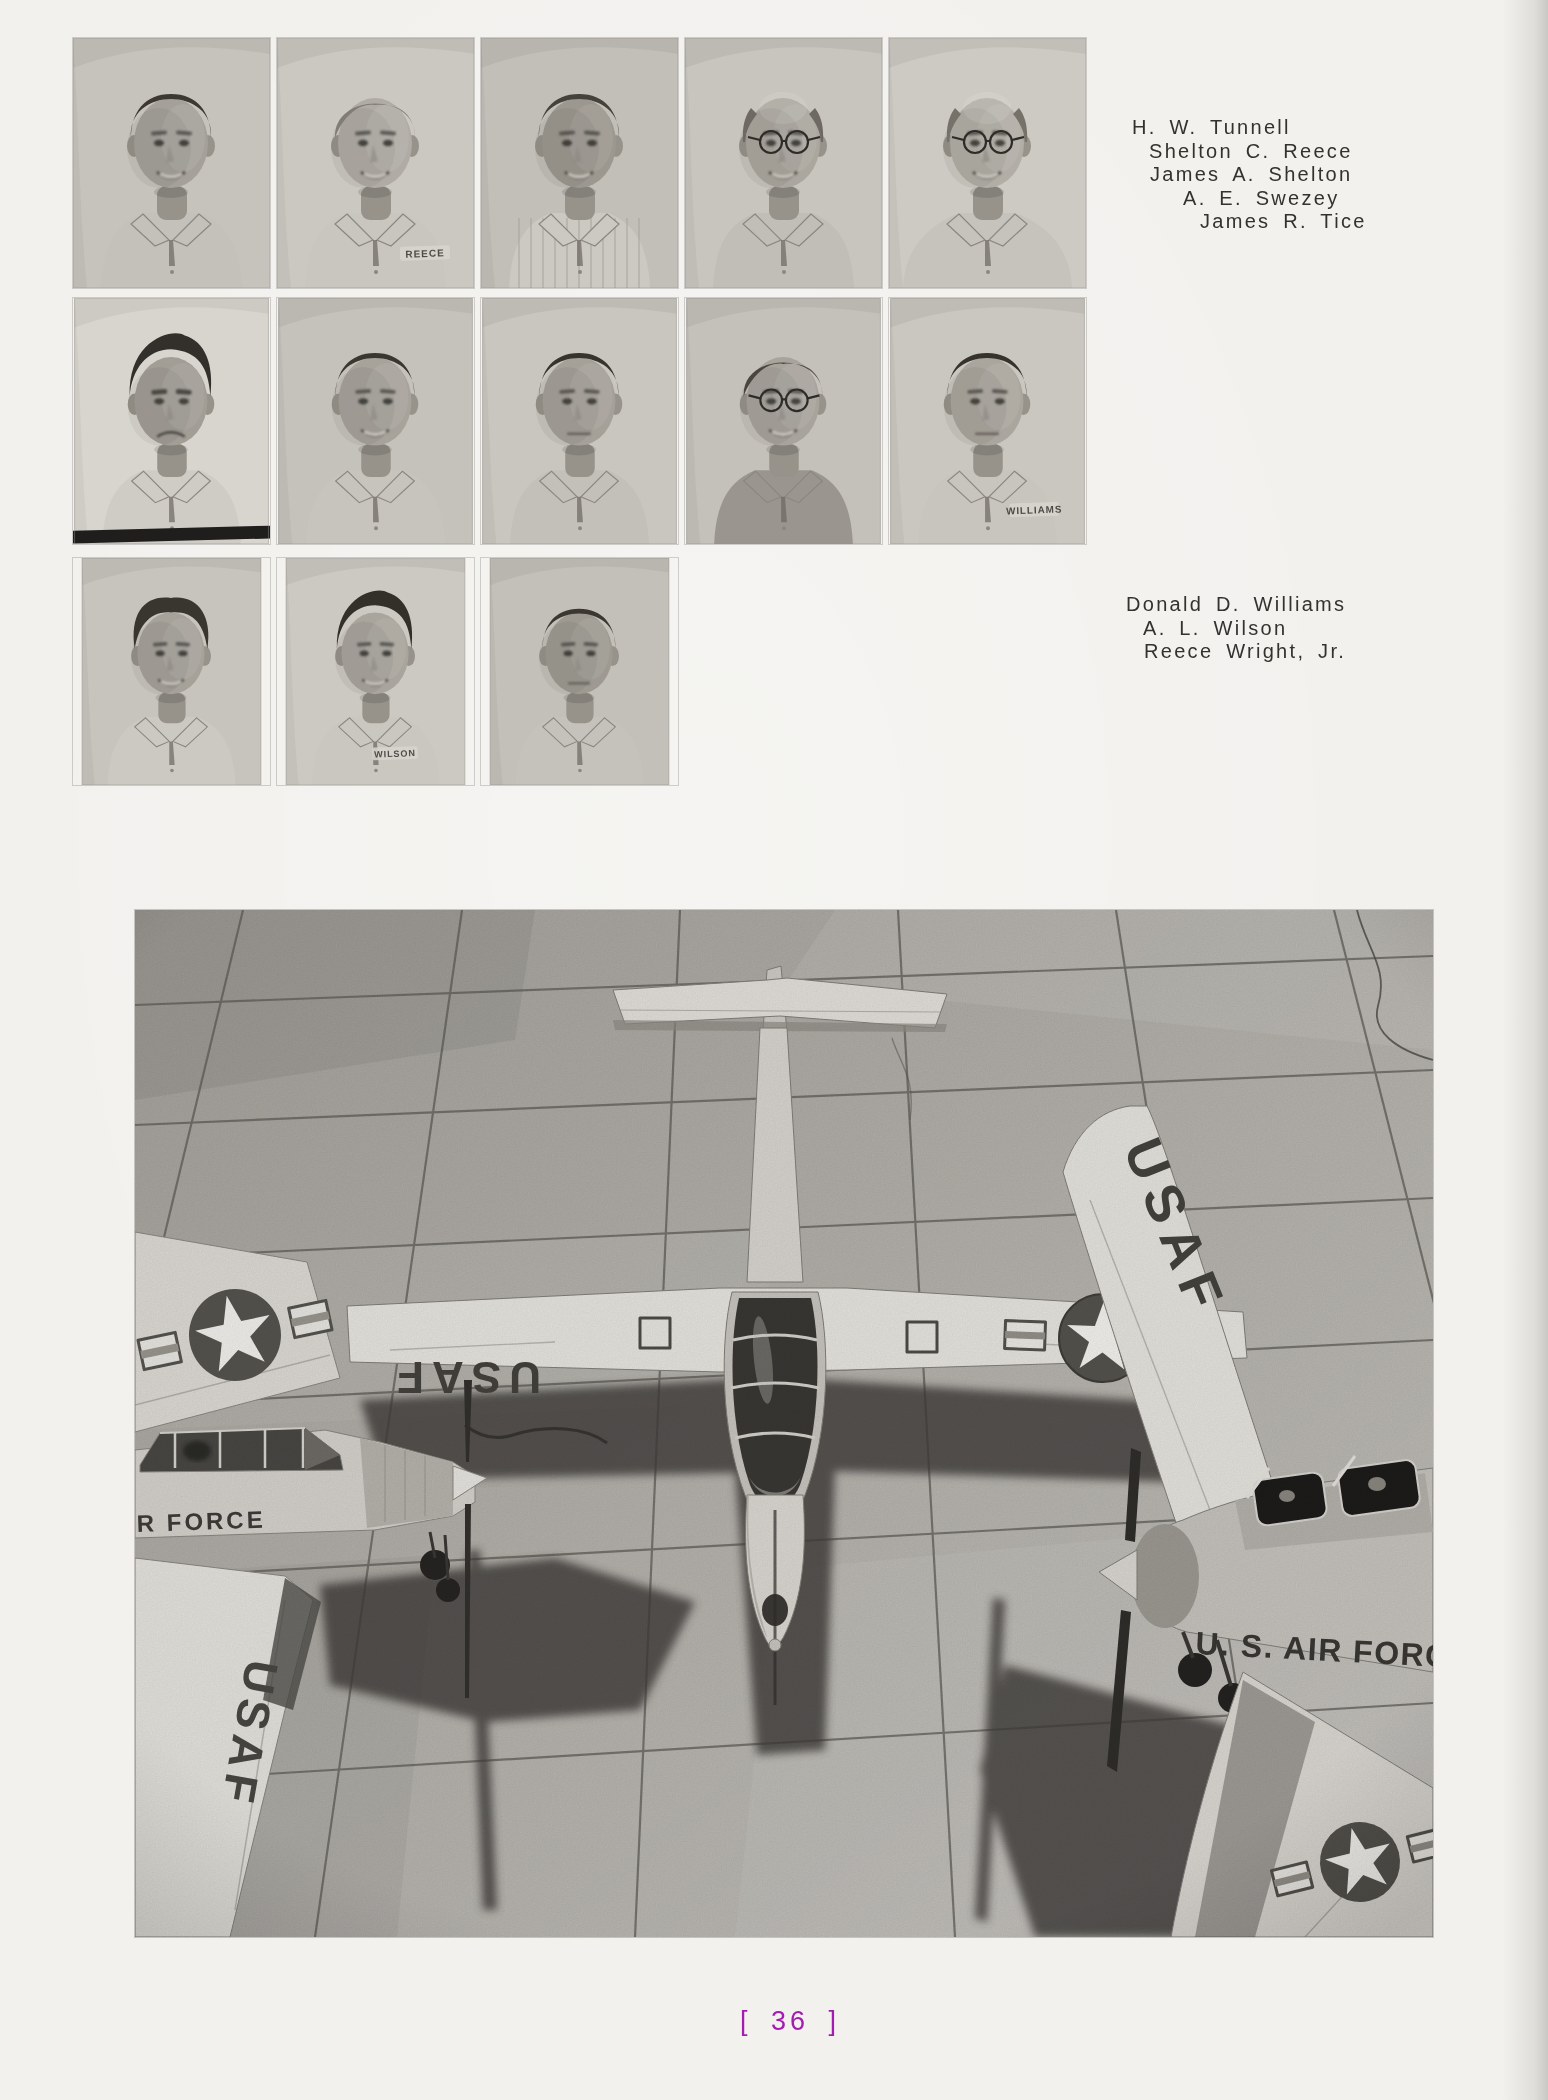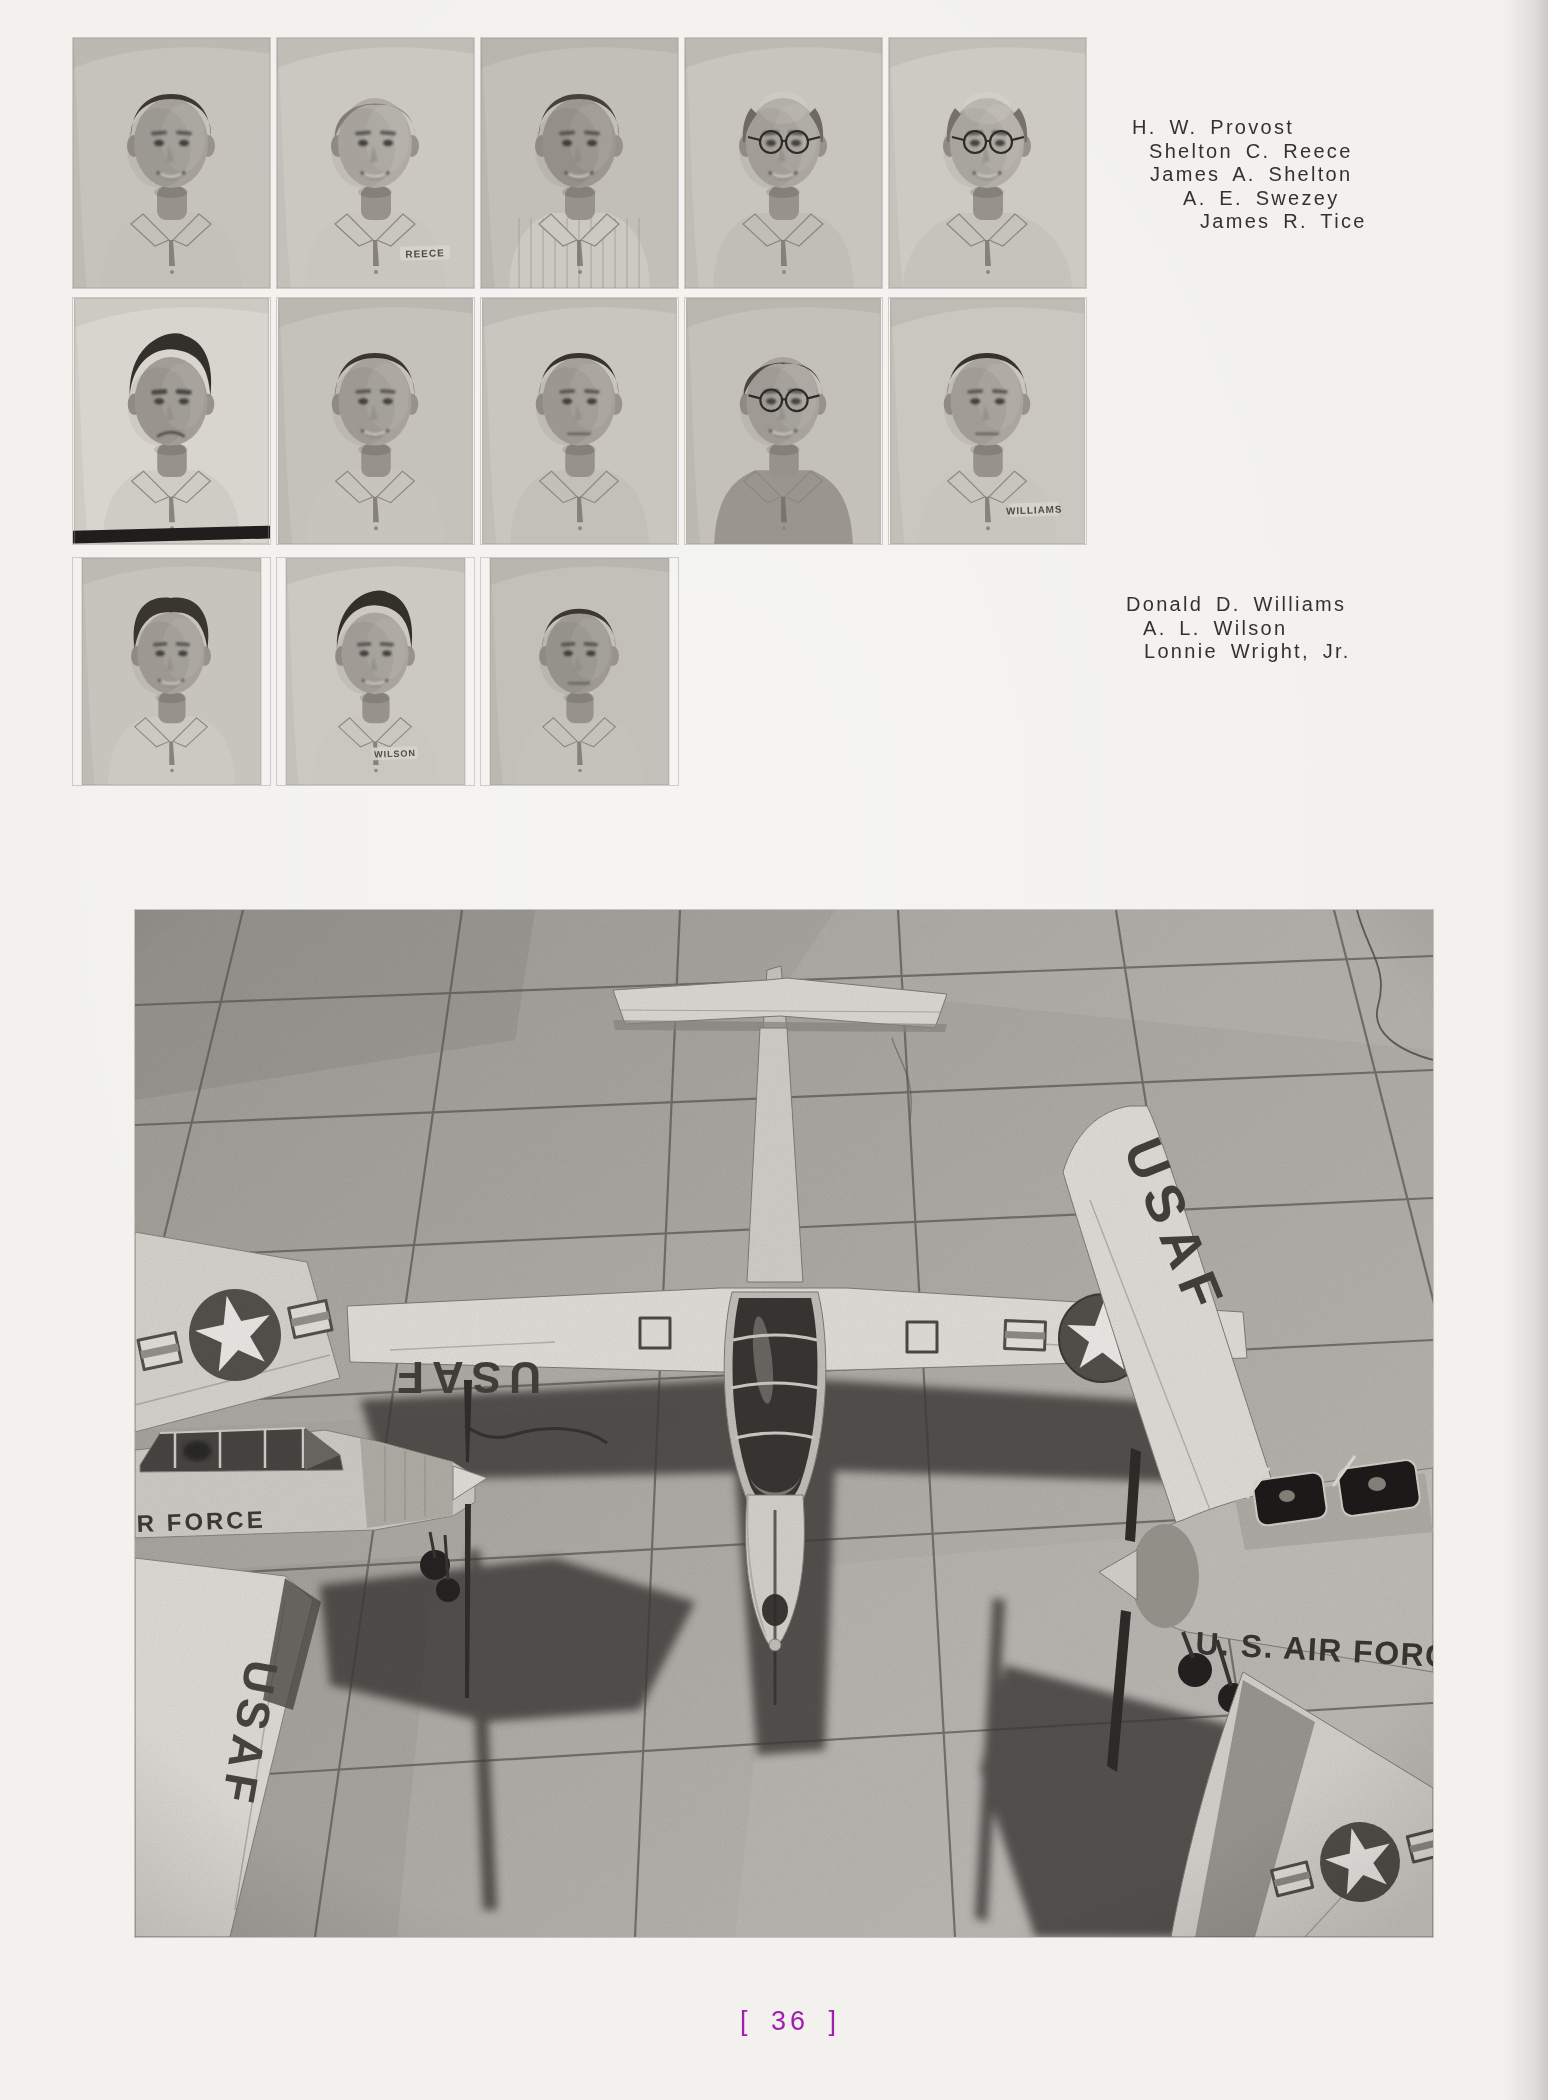--- a/index.html
+++ b/index.html
@@ -488,30 +488,30 @@
             <ellipse cx="111" cy="105" rx="5" ry="3.2" fill="#33312d" opacity="0.85"></ellipse>
             <path d="M96,107 L101,123 L93,125 Z" fill="#8d8983" opacity="0.65"></path>
             <path d="M86,138 L110,138" stroke="#55524c" stroke-width="2.4" opacity="0.8" fill="none"></path>
           </g>
           <rect width="197" height="250" fill="none" stroke="#8f8c86" stroke-width="1" opacity="0.5"></rect>
         </svg>
       </div>
     </div>
 
   <div class="name-block" style="left:1132px;top:116px;">
-      <div class="name-line">H. W. Provost</div>
+      <div class="name-line">H. W. Tunnell</div>
       <div class="name-line">Shelton C. Reece</div>
       <div class="name-line">James A. Shelton</div>
       <div class="name-line">A. E. Swezey</div>
       <div class="name-line">James R. Tice</div>
     </div>
   <div class="name-block" style="left:1126px;top:593px;">
       <div class="name-line">Donald D. Williams</div>
       <div class="name-line">A. L. Wilson</div>
-      <div class="name-line">Lonnie Wright, Jr.</div>
+      <div class="name-line">Reece Wright, Jr.</div>
     </div>
 
   <div class="photo-frame">
   <svg viewBox="0 0 1298 1027" preserveAspectRatio="none">
     <defs>
       <linearGradient id="tarmac" x1="0" y1="0" x2="1" y2="1">
         <stop offset="0" stop-color="#a5a29c"></stop>
             <stop offset="0.5" stop-color="#b6b3ad"></stop>
             <stop offset="1" stop-color="#c2c0ba"></stop>
       </linearGradient>

